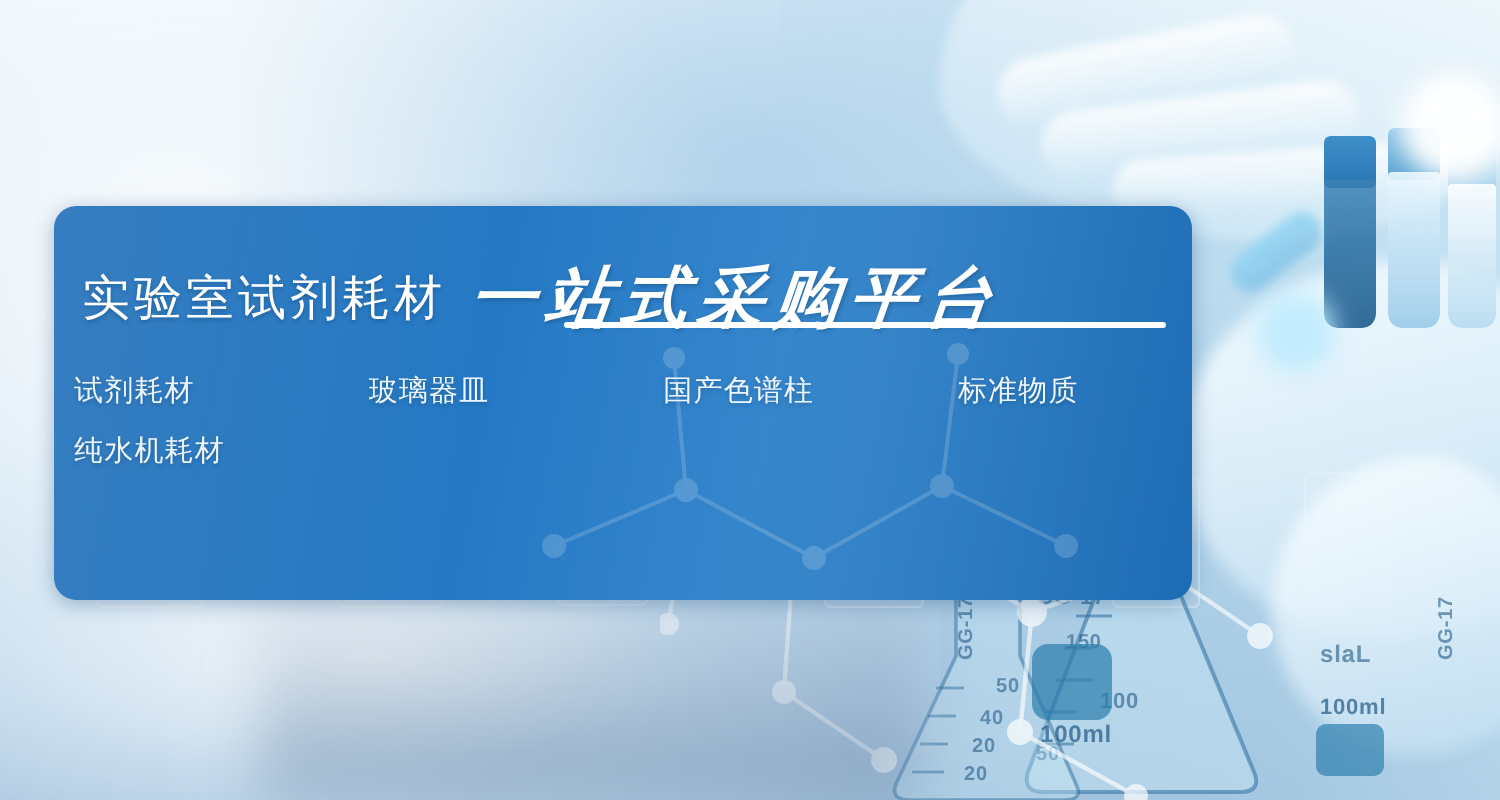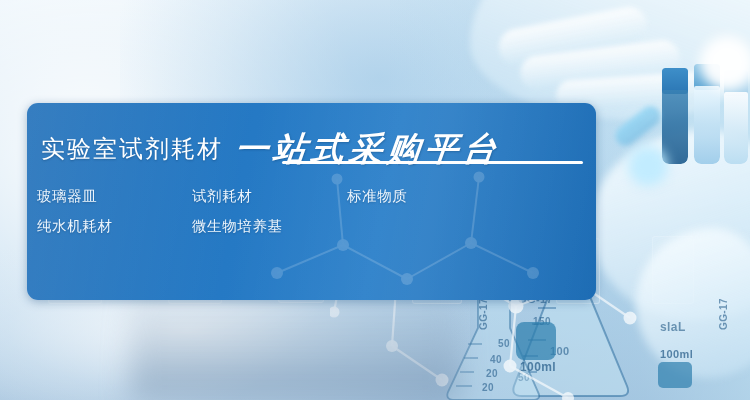--- a/index.html
+++ b/index.html
@@ -259,24 +259,24 @@
     </div>
 
     <div class="headline">
       <span class="h-main">实验室试剂耗材</span>
       <span class="h-calli">一站式采购平台</span>
     </div>
     <div class="underline"></div>
 
     <div class="cats">
       <div class="cat-row">
+        <div class="cat-cell c1">试剂耗材</div>
         <div class="cat-cell c2">玻璃器皿</div>
-        <div class="cat-cell c1">试剂耗材</div>
+        <div class="cat-cell c3">国产色谱柱</div>
         <div class="cat-cell c4">标准物质</div>
       </div>
       <div class="cat-row">
         <div class="cat-cell c1">纯水机耗材</div>
-        <div class="cat-cell c2">微生物培养基</div>
       </div>
     </div>
   </div>
 
 </div>
 
 </body></html>

